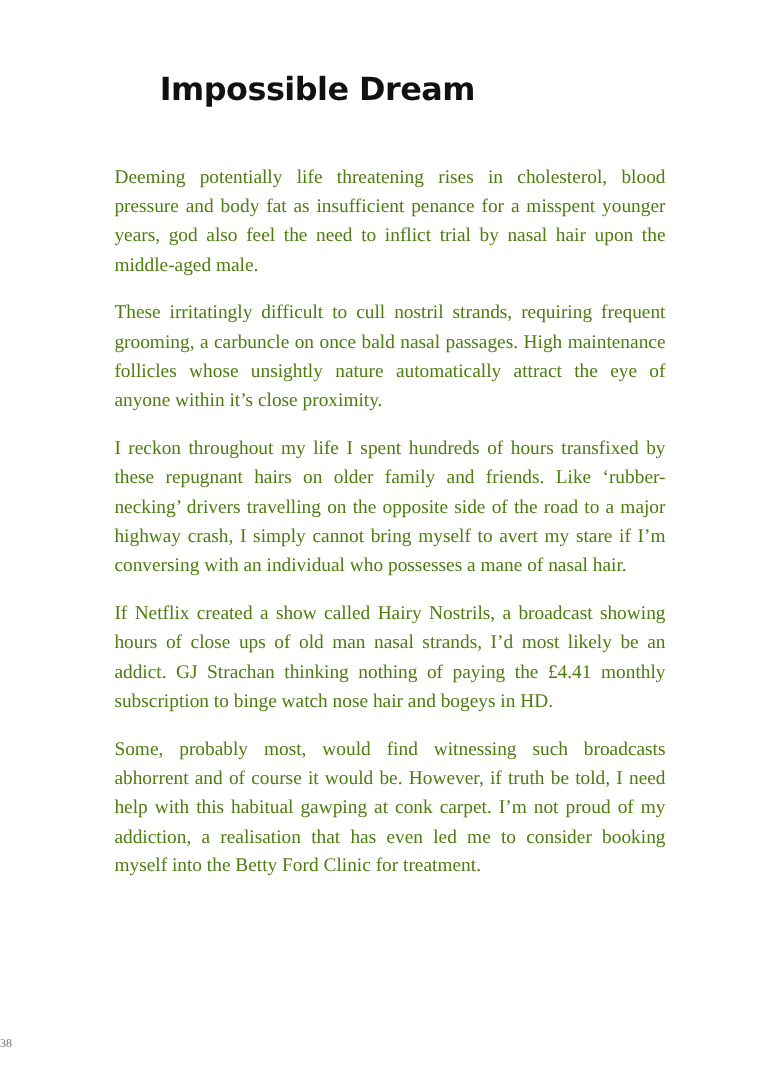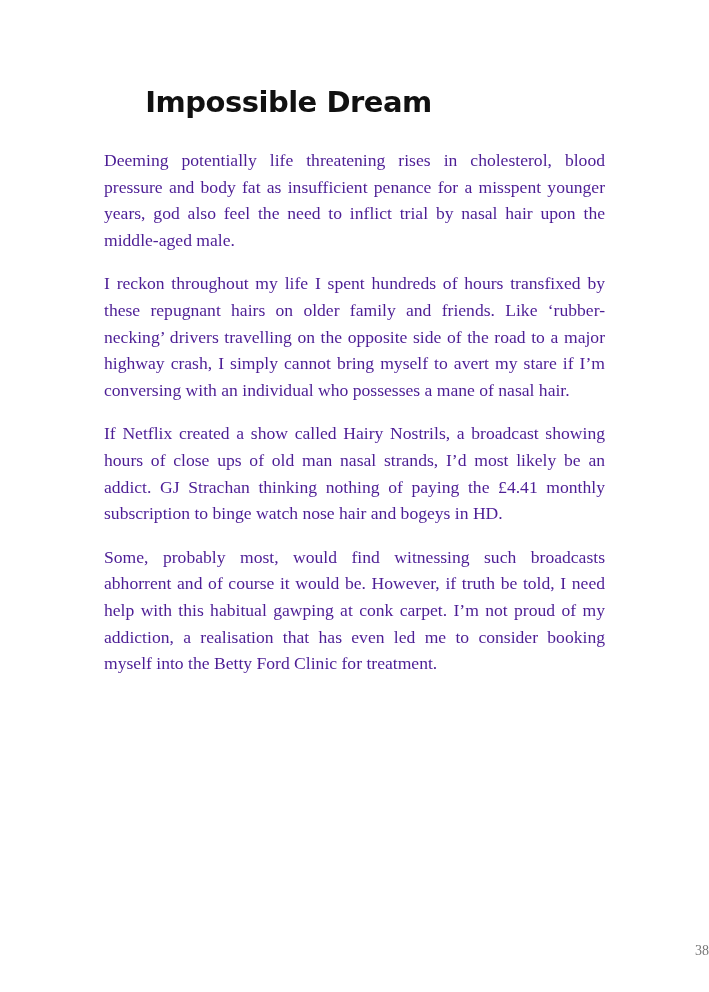--- a/index.html
+++ b/index.html
@@ -15,63 +15,64 @@
     }
     .page {
       position: absolute;
       left: 0; top: 0;
       width: 709px;
       height: 992px;
       background: #ffffff;
     }
     .title {
       position: absolute;
-      top: 85px;
+      top: 64px;
       left: 0;
       width: 577px;
       text-align: center;
       font-family: "DejaVu Sans", sans-serif;
       font-weight: bold;
       font-size: 29px;
       color: #111111;
       letter-spacing: -0.5px;
       margin: 0;
     }
     .body-text {
       position: absolute;
       top: 147px;
       left: 104px;
       width: 501px;
       font-family: "Liberation Serif", serif;
       font-size: 17.6px;
       line-height: 26.6px;
-      color: #4c1d95;
+      color: #4d7c0f;
       text-align: justify;
     }
     .body-text p {
       margin: 0 0 17px 0;
     }
     .page-number {
       position: absolute;
       top: 943px;
       left: 0;
       width: 709px;
-      text-align: right;
+      text-align: left;
       font-family: "Liberation Serif", serif;
-      font-size: 14px;
+      font-size: 11px;
       color: #777777;
     }
   </style>
 </head>
 <body>
 
 <div class="page">
   <h1 class="title">Impossible Dream</h1>
 
   <div class="body-text">
     <p>Deeming potentially life threatening rises in cholesterol, blood pressure and body fat as insufficient penance for a misspent younger years, god also feel the need to inflict trial by nasal hair upon the middle-aged male.</p>
+    <p>These irritatingly difficult to cull nostril strands, requiring frequent grooming, a carbuncle on once bald nasal passages. High maintenance follicles whose unsightly nature automatically attract the eye of anyone within it’s close proximity.</p>
     <p>I reckon throughout my life I spent hundreds of hours transfixed by these repugnant hairs on older family and friends. Like ‘rubber-necking’ drivers travelling on the opposite side of the road to a major highway crash, I simply cannot bring myself to avert my stare if I’m conversing with an individual who possesses a mane of nasal hair.</p>
     <p>If Netflix created a show called Hairy Nostrils, a broadcast showing hours of close ups of old man nasal strands, I’d most likely be an addict. GJ Strachan thinking nothing of paying the £4.41 monthly subscription to binge watch nose hair and bogeys in HD.</p>
     <p>Some, probably most, would find witnessing such broadcasts abhorrent and of course it would be. However, if truth be told, I need help with this habitual gawping at conk carpet. I’m not proud of my addiction, a realisation that has even led me to consider booking myself into the Betty Ford Clinic for treatment.</p>
   </div>
 
   <div class="page-number">38</div>
 </div>
 
 </body></html>

